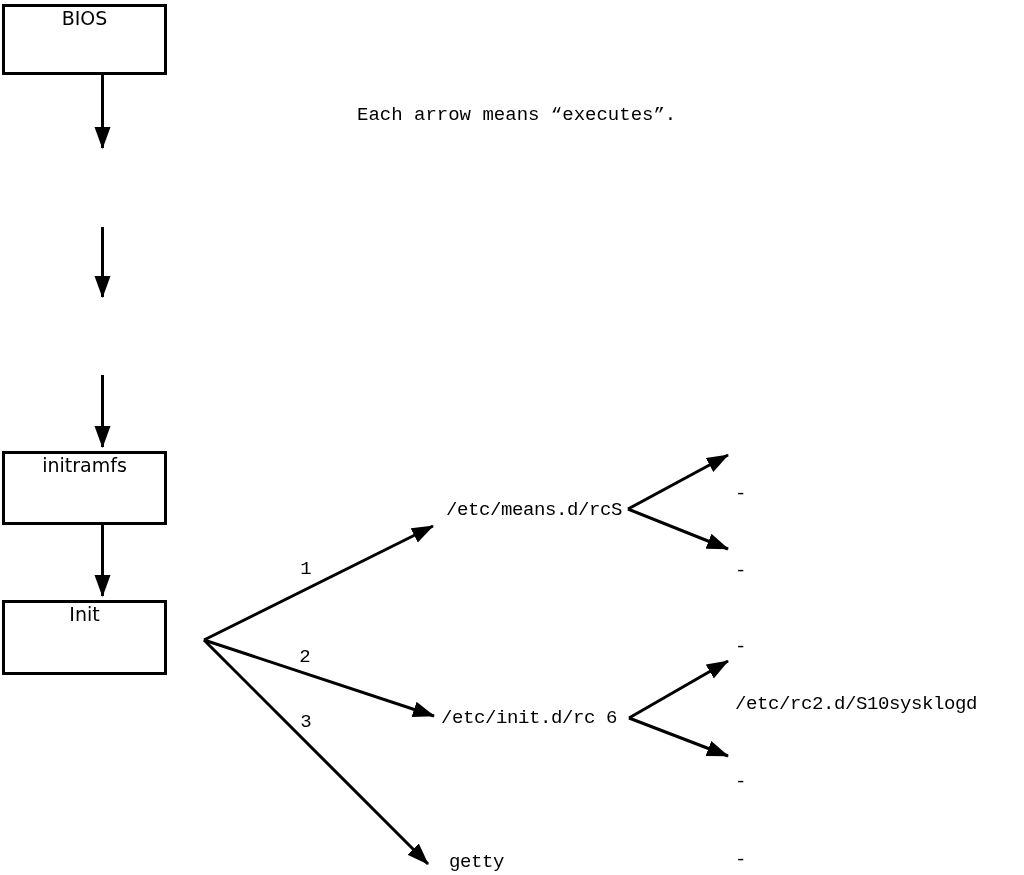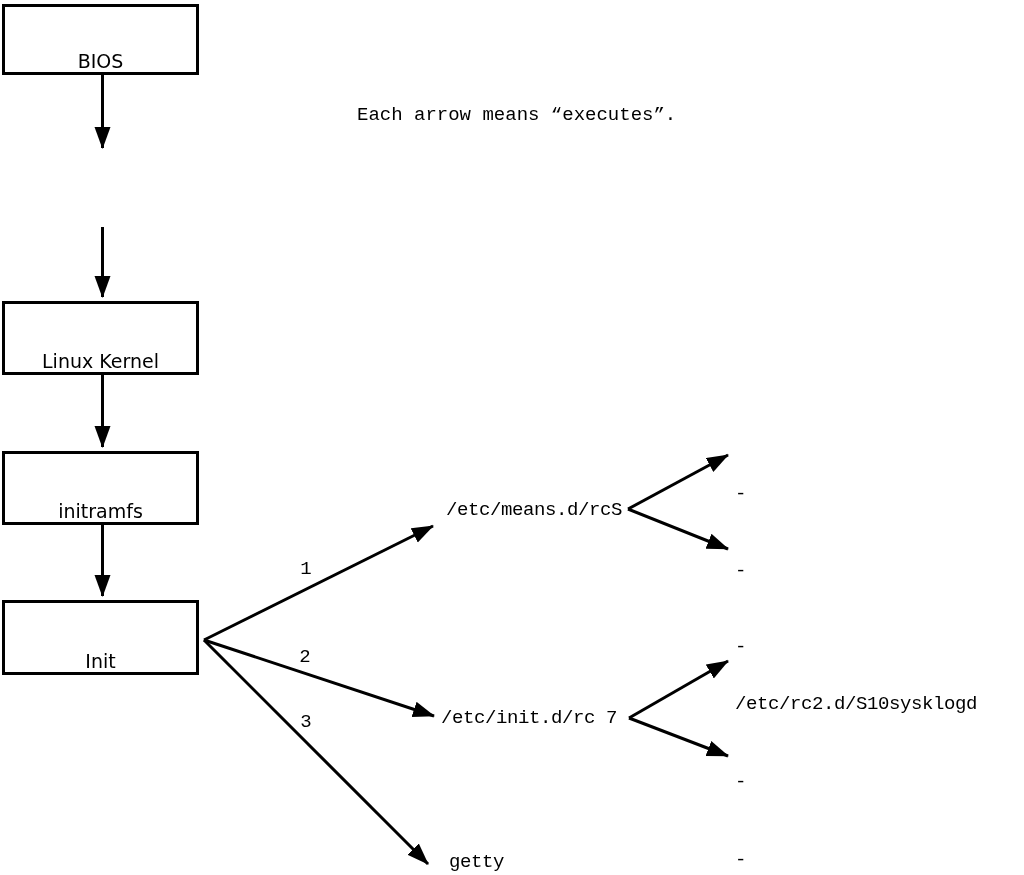--- a/index.html
+++ b/index.html
@@ -18,26 +18,26 @@
   .lines {
     position: absolute;
     left: 0;
     top: 0;
     width: 1024px;
     height: 875px;
   }
   .box {
     position: absolute;
     left: 2px;
-    width: 197px;
+    width: 165px;
     box-sizing: border-box;
     border: 3px solid #000000;
     background: #ffffff;
     display: flex;
-    align-items: flex-end;
+    align-items: flex-start;
     justify-content: center;
   }
   .sans {
     font-family: "DejaVu Sans", "Liberation Sans", sans-serif;
     font-size: 19px;
     color: #000000;
   }
   .mono {
     font-family: "DejaVu Sans Mono", "Liberation Mono", monospace;
     font-size: 19px;
@@ -78,40 +78,37 @@
 
     <line x1="629" y1="718" x2="728" y2="661" marker-end="url(#ah)"></line>
     <line x1="629" y1="718" x2="728" y2="756" marker-end="url(#ah)"></line>
   </svg>
 
   <div class="box" style="top:4px;height:71px">
     <span class="sans">BIOS</span>
   </div>
 
 
-  <div class="box" style="top:301px;height:74px">
-    <span class="sans">Linux Kernel</span>
-  </div>
 
   <div class="box" style="top:451px;height:74px">
     <span class="sans">initramfs</span>
   </div>
 
   <div class="box" style="top:600px;height:75px">
     <span class="sans">Init</span>
   </div>
 
   <div class="abs sans" style="left:357px;top:104px">Each arrow means “executes”.</div>
 
   <div class="abs sans ctr" style="left:306px;top:569px">1</div>
   <div class="abs sans ctr" style="left:305px;top:657px">2</div>
   <div class="abs sans ctr" style="left:306px;top:722px">3</div>
 
   <div class="abs mono vctr" style="left:446px;top:510px">/etc/means.d/rcS</div>
-  <div class="abs mono vctr" style="left:441px;top:718px">/etc/init.d/rc 7</div>
+  <div class="abs mono vctr" style="left:441px;top:718px">/etc/init.d/rc 6</div>
   <div class="abs mono vctr" style="left:449px;top:862px">getty</div>
 
   <div class="abs mono rows1" style="left:735px;top:431px">
     <div>-</div>
     <div>-</div>
     <div>-</div>
   </div>
 
   <div class="abs mono rows2" style="left:735px;top:639px">
     <div>/etc/rc2.d/S10sysklogd</div>

